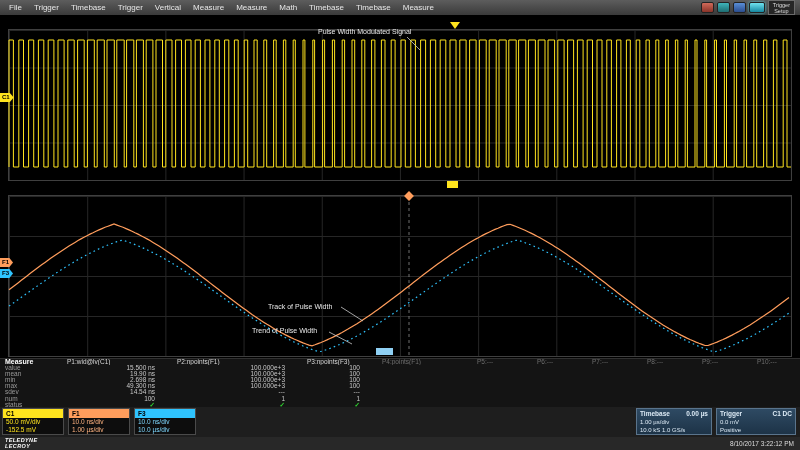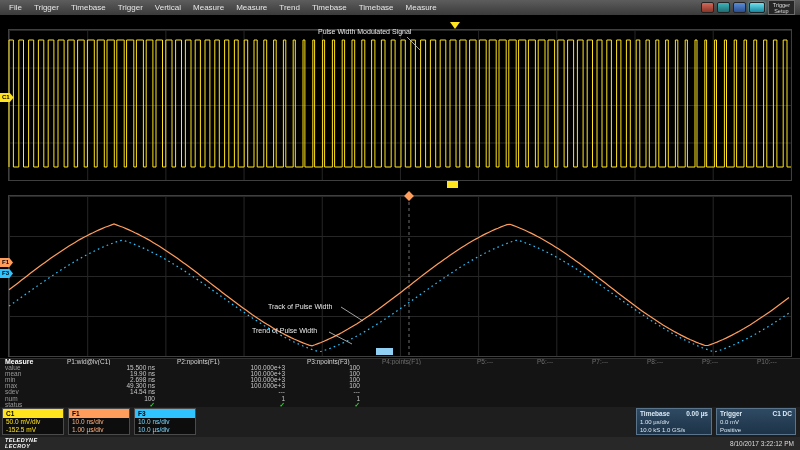--- a/index.html
+++ b/index.html
@@ -83,21 +83,21 @@
 <div id="root">
 
   <div class="menubar">
     <div class="menu-item">File</div>
     <div class="menu-item">Trigger</div>
     <div class="menu-item">Timebase</div>
     <div class="menu-item">Trigger</div>
     <div class="menu-item">Vertical</div>
     <div class="menu-item">Measure</div>
     <div class="menu-item">Measure</div>
-    <div class="menu-item">Trend</div>
+    <div class="menu-item">Math</div>
     <div class="menu-item">Timebase</div>
     <div class="menu-item">Timebase</div>
     <div class="menu-item">Measure</div>
     <div class="menu-right">
       <div class="mini-icon icon-red"></div>
       <div class="mini-icon icon-teal"></div>
       <div class="mini-icon icon-blue"></div>
       <div class="mini-icon icon-hl"></div>
       <div class="trigger-setup">
         <div>Trigger</div>

